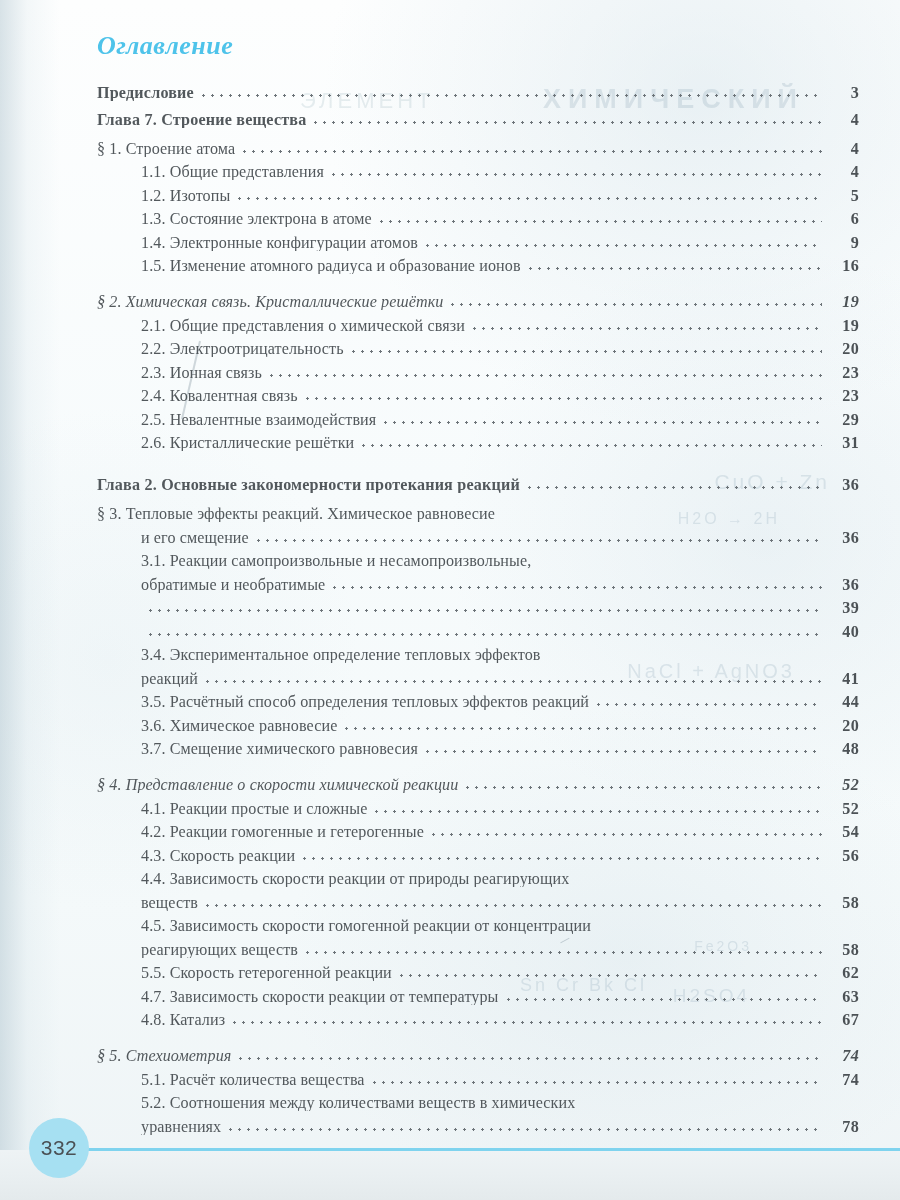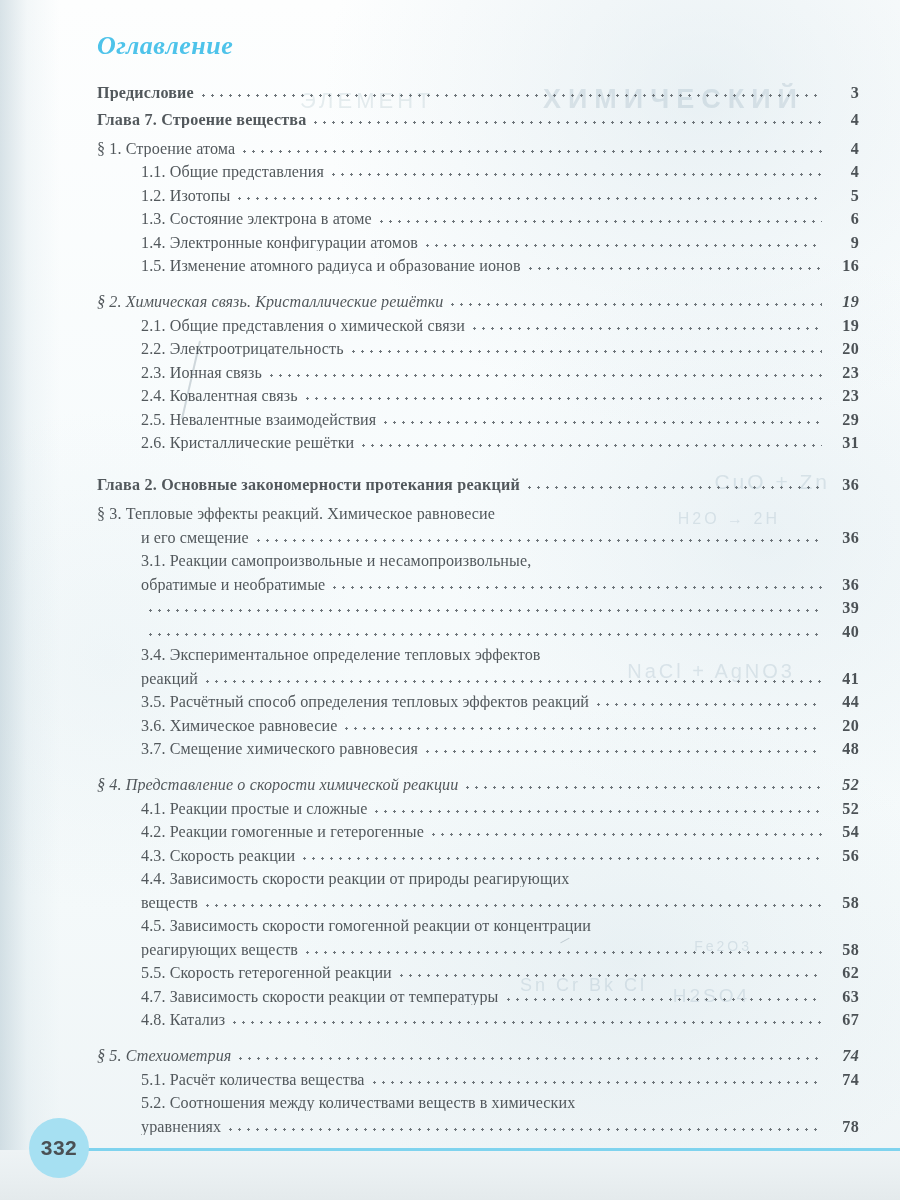--- a/index.html
+++ b/index.html
@@ -162,21 +162,21 @@
     width: 60px;
     height: 60px;
     border-radius: 50%;
     background: #a6e0f2;
     display: flex;
     align-items: center;
     justify-content: center;
   }
   .folio span {
     font-family: "Liberation Sans", sans-serif;
-    font-weight: bold;
+    font-weight: normal;
     font-size: 21px;
     color: #4a5054;
     letter-spacing: .5px;
     text-align: right;
   }
   .bottom-band {
     position: absolute;
     left: 0; right: 0;
     top: 1150px;
     bottom: 0;

